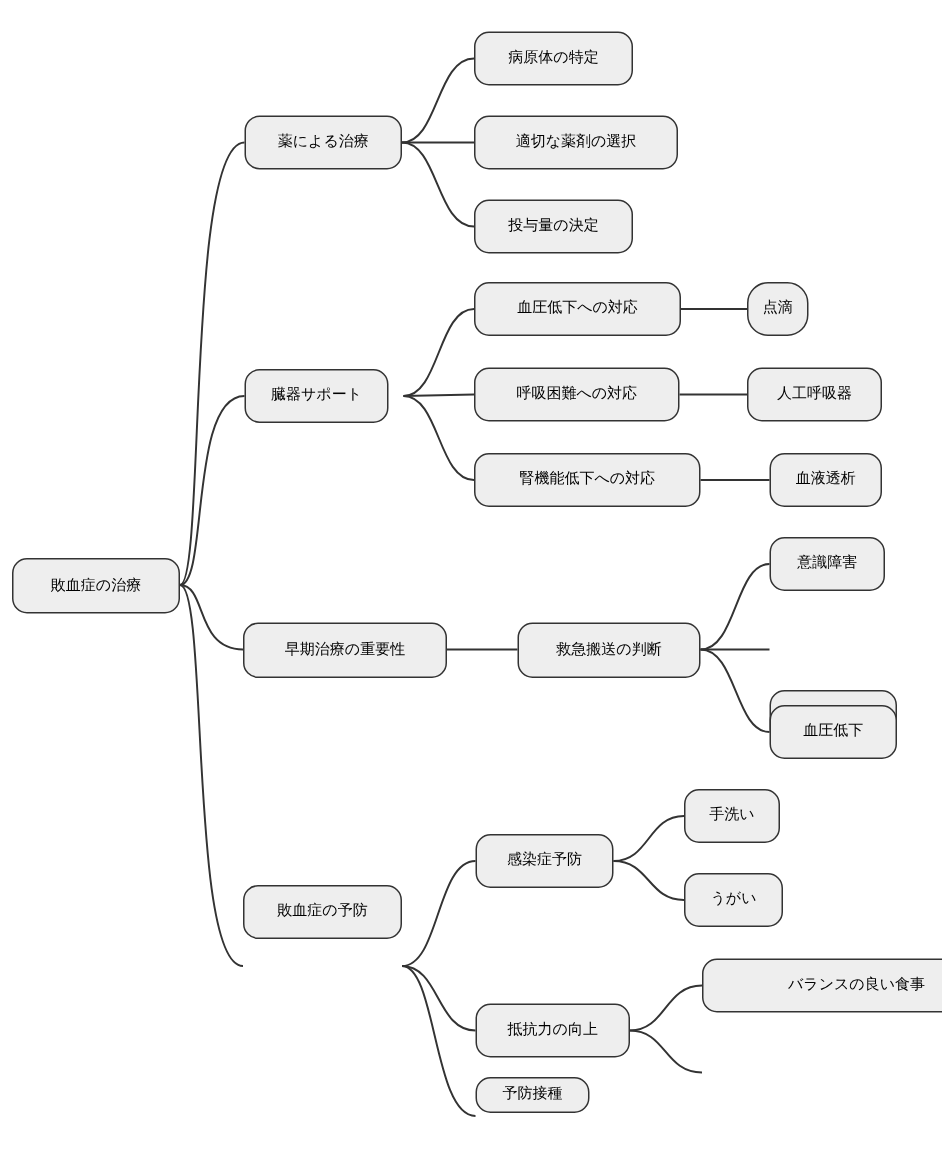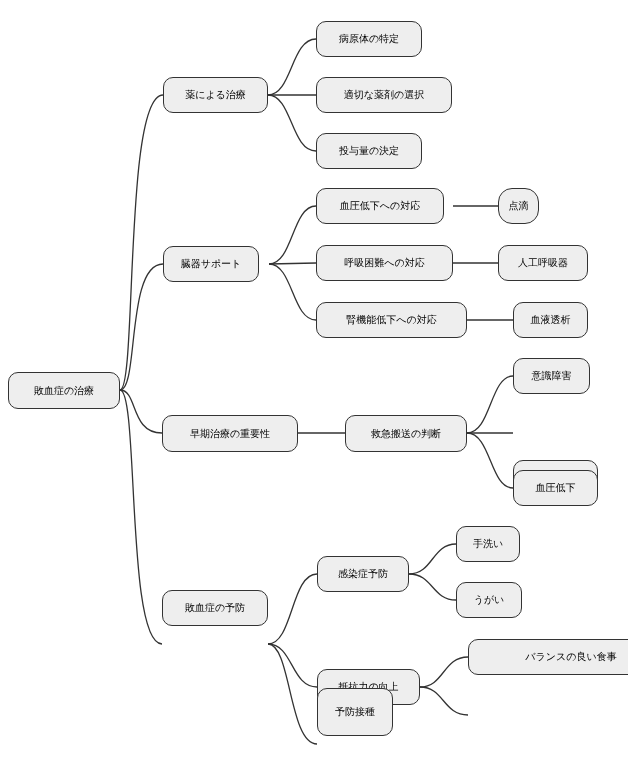--- a/index.html
+++ b/index.html
@@ -88,34 +88,34 @@
   </svg>
 
   <div class="node" style="left:8px;top:372px;width:112px;height:37px;">敗血症の治療</div>
 
   <div class="node" style="left:163px;top:77px;width:105px;height:36px;">薬による治療</div>
   <div class="node" style="left:316px;top:21px;width:106px;height:36px;">病原体の特定</div>
   <div class="node" style="left:316px;top:77px;width:136px;height:36px;">適切な薬剤の選択</div>
   <div class="node" style="left:316px;top:133px;width:106px;height:36px;">投与量の決定</div>
 
   <div class="node" style="left:163px;top:246px;width:96px;height:36px;">臓器サポート</div>
-  <div class="node" style="left:316px;top:188px;width:128px;height:36px;">血圧低下への対応</div>
+  <div class="node" style="left:316px;top:188px;width:138px;height:36px;">血圧低下への対応</div>
   <div class="node" style="left:498px;top:188px;width:41px;height:36px;border-radius:14px;">点滴</div>
   <div class="node" style="left:316px;top:245px;width:137px;height:36px;">呼吸困難への対応</div>
   <div class="node" style="left:498px;top:245px;width:90px;height:36px;">人工呼吸器</div>
   <div class="node" style="left:316px;top:302px;width:151px;height:36px;">腎機能低下への対応</div>
   <div class="node" style="left:513px;top:302px;width:75px;height:36px;">血液透析</div>
 
   <div class="node" style="left:162px;top:415px;width:136px;height:37px;">早期治療の重要性</div>
   <div class="node" style="left:345px;top:415px;width:122px;height:37px;">救急搬送の判断</div>
   <div class="node" style="left:513px;top:358px;width:77px;height:36px;">意識障害</div>
   <div class="node" style="left:513px;top:415px;width:85px;height:36px;margin-top:45px;">呼吸促迫</div>
   <div class="node" style="left:513px;top:470px;width:85px;height:36px;">血圧低下</div>
 
   <div class="node" style="left:162px;top:590px;width:106px;height:36px;">敗血症の予防</div>
   <div class="node" style="left:317px;top:556px;width:92px;height:36px;">感染症予防</div>
   <div class="node" style="left:456px;top:526px;width:64px;height:36px;">手洗い</div>
   <div class="node" style="left:456px;top:582px;width:66px;height:36px;">うがい</div>
   <div class="node" style="left:317px;top:669px;width:103px;height:36px;">抵抗力の向上</div>
   <div class="node" style="left:468px;top:639px;width:172px;height:36px;padding-left:34px;">バランスの良い食事</div>
-  <div class="node" style="left:317px;top:688px;width:76px;height:48px;text-align:center;">予防接種</div>
+  <div class="node" style="left:317px;top:718px;width:76px;height:24px;text-align:center;">予防接種</div>
 
 </div>
 
 </body></html>

